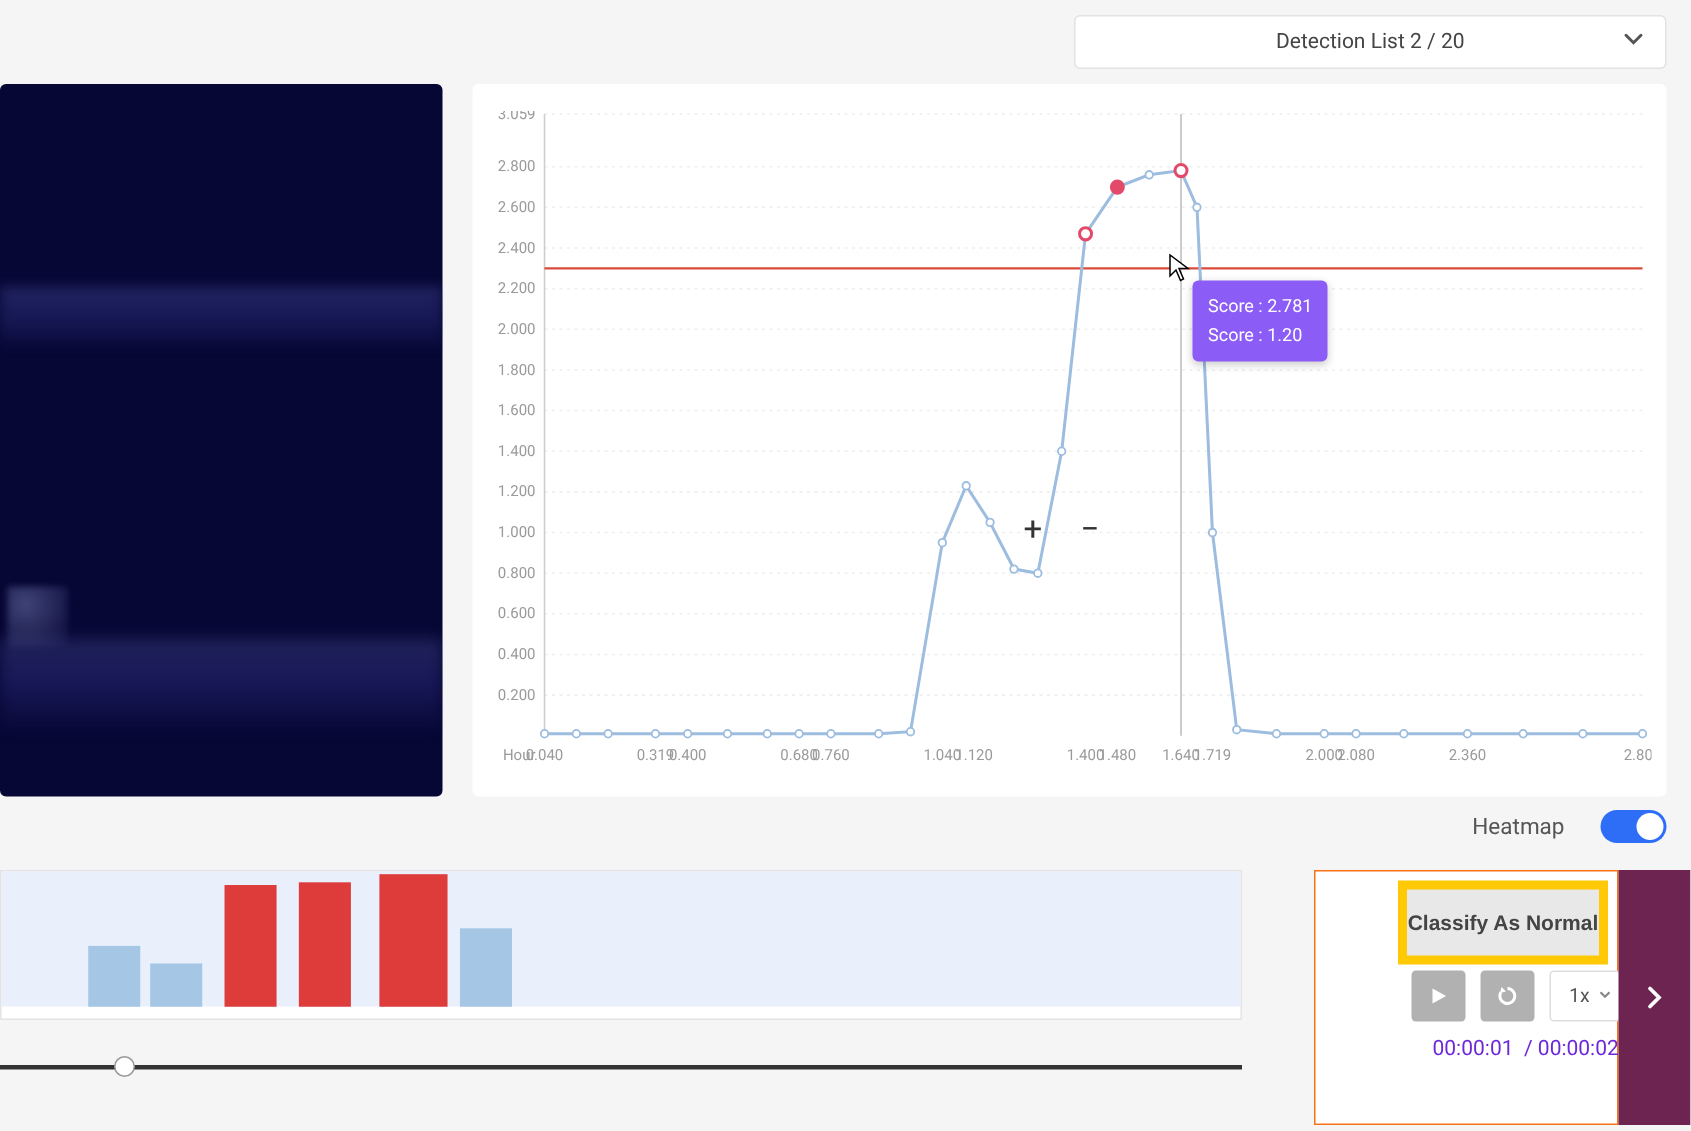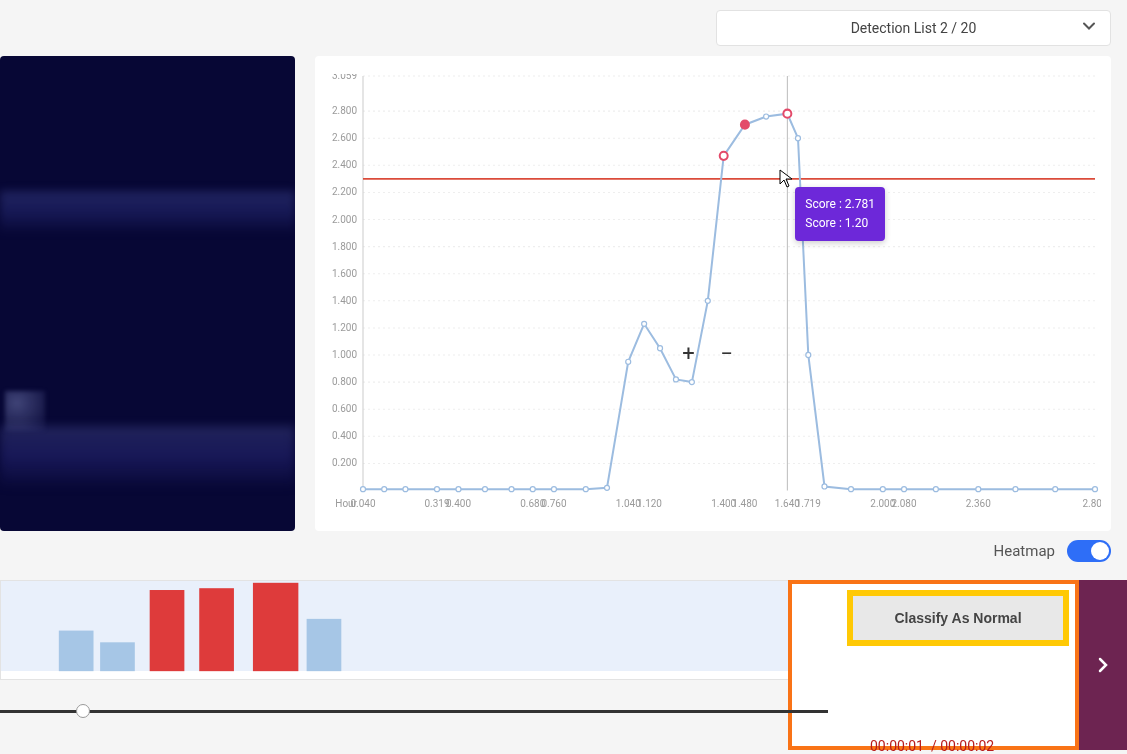--- a/index.html
+++ b/index.html
@@ -72,35 +72,35 @@
     padding: 18px 10px 10px 10px;
   }
   .chart-area {
     position: relative;
     width: 100%;
     height: 100%;
   }
   .chart-area svg { width:100%; height:100%; display:block; }
   .tooltip {
     position: absolute;
-    background: #6d28d9;
+    background: #8b5cf6;
     color: #fff;
     font-size: 12px;
     padding: 8px 10px;
     border-radius: 4px;
     line-height: 1.6;
     box-shadow: 0 2px 6px rgba(0,0,0,0.2);
   }
   .heatmap-row {
     position: absolute;
     top: 540px;
     right: 16px;
     display: flex;
     align-items: center;
-    gap: 12px;
+    gap: 24px;
   }
   .heatmap-row .lbl { font-size: 15px; color: #555; }
   .toggle {
     width: 44px; height: 22px; border-radius: 12px;
     background: #2e6ef7; position: relative; cursor: pointer;
   }
   .toggle .knob {
     position:absolute; right:2px; top:2px; width:18px; height:18px;
     background:#fff; border-radius:50%;
   }
@@ -115,25 +115,25 @@
     border-top-width:1px;
   }
   .bars-bg {
     position:absolute; left:0; right:0; top:0; bottom:8px;
     background:#e9f0fb;
   }
   .bars-svg { position:absolute; left:0; top:0; width:100%; height:100%; }
   .right-panel {
     position: absolute;
     top: 580px;
-    left: 788px;
+    left: 876px;
     right: 48px;
     height: 170px;
     background:#fff;
-    border:4px solid #f97316;
+    border:1px solid #f97316;
   }
   .classify-wrap {
     position:absolute; top:6px; left:55px; right:6px;
     background:#ffc905; padding:6px;
   }
   .classify-btn {
     width:100%; background:#e8e8e8; border:none;
     padding:14px 0; font-size:14px; font-weight:600; color:#444;
     cursor:pointer;
   }
@@ -147,21 +147,21 @@
     cursor:pointer; border-radius:3px;
   }
   .speed {
     background:#fff; border:1px solid #ddd; border-radius:3px;
     height:34px; display:flex; align-items:center; padding:0 20px 0 12px;
     font-size:13px; color:#555; cursor:pointer; position:relative;
   }
   .speed .caret { position:absolute; right:6px; top:50%; transform:translateY(-50%); }
   .time-row {
     position:absolute; top:110px; left:78px;
-    font-size:14px; color:#b91c1c;margin-top:44px;
+    font-size:14px; color:#6d28d9;
   }
   .sidebar-next {
     position:absolute; top:580px; right:0; width:48px; height:170px;
     background:#6d2451; display:flex; align-items:center; justify-content:center;
     cursor:pointer;
   }
   .seek-row {
     position:absolute; top:700px; left:0; width:828px; height:30px;
   }
   .seek-track {
@@ -328,20 +328,41 @@
       <rect x="198.72" y="7.359999999999999" width="34.776" height="84.64" fill="#de3b3b"></rect>
       <rect x="252.54" y="1.8400000000000034" width="45.54" height="90.16" fill="#de3b3b"></rect>
       <rect x="306.36" y="38.64" width="34.776" height="53.36" fill="#a6c6e6"></rect>
     </svg>
 </div>
 
 <div class="right-panel">
   <div class="classify-wrap">
     <button class="classify-btn">Classify As Normal</button>
   </div>
+  <div class="ctrl-row">
+    <button class="icon-btn">
+      <svg width="14" height="14" viewBox="0 0 14 14">
+          <path d="M3 2 L12 7 L3 12 Z" fill="#fff"></path>
+        </svg>
+    </button>
+    <button class="icon-btn">
+      <svg width="16" height="16" viewBox="0 0 16 16">
+          <path d="M8 3 A5 5 0 1 1 3.5 5.5" stroke="#fff" stroke-width="2" fill="none"></path>
+          <path d="M4 2 L3 6 L7 5 Z" fill="#fff"></path>
+        </svg>
+    </button>
+    <div class="speed">
+      <span>1x</span>
+      <span class="caret">
+        <svg width="8" height="8" viewBox="0 0 8 8">
+            <path d="M1 2 L4 5 L7 2" stroke="#888" stroke-width="1.5" fill="none"></path>
+          </svg>
+      </span>
+    </div>
+  </div>
   <div class="time-row">
     <span>00:00:01</span>&nbsp;&nbsp;<span>/</span>&nbsp;<span>00:00:02</span>
   </div>
 </div>
 
 <div class="sidebar-next">
   <svg width="16" height="16" viewBox="0 0 16 16">
       <path d="M5 2 L11 8 L5 14" stroke="#fff" stroke-width="2.5" fill="none" stroke-linecap="round"></path>
     </svg>
 </div>

